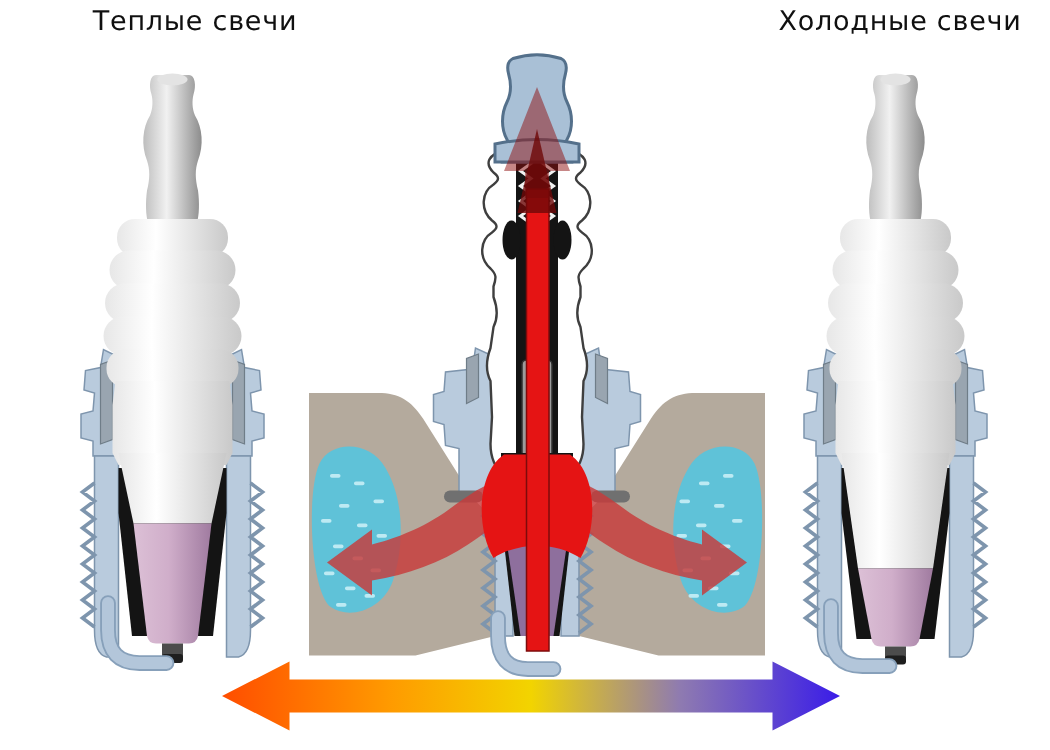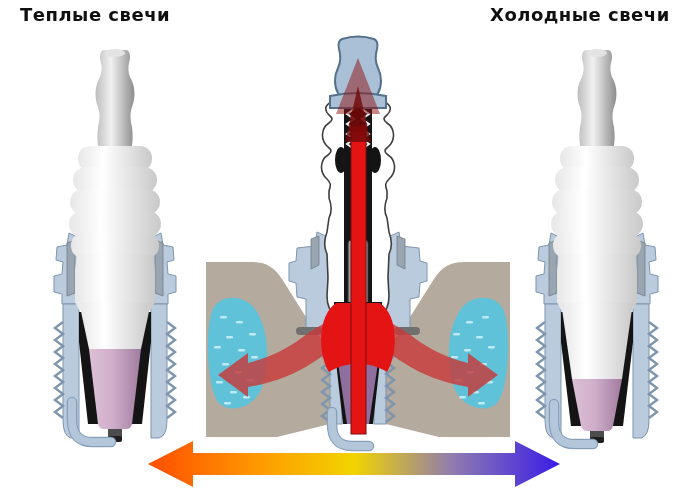--- a/index.html
+++ b/index.html
@@ -1,22 +1,22 @@
 <!DOCTYPE html>
 <html style="--heat-red: #e51414; --heat-wing: #c73a3a; --hot-end: #ff4d00; --mid-yellow: #f2d400; --cold-end: #3a1ce8; --shell-blue: #b9cbdd; --shell-blue-dark: #7e95ad; --terminal-blue: #a9c0d6; --head-tan: #b4aa9d; --coolant-cyan: #5fc2d8; --coolant-speckle: #bdeaf3; --insulator-white: #ffffff; --nose-pink: #c7a2c0; --nose-purple: #8e6f9d; --electrode-black: #141414;"><head>
 <meta charset="utf-8">
 <style>
   html,body{margin:0;padding:0;background:#ffffff;}
   .stage{
     position:relative;width:700px;height:500px;background:#ffffff;
     font-family:"DejaVu Sans","Liberation Sans",sans-serif;overflow:hidden;
   }
   .plug-label{
-    position:absolute;top:4px;width:220px;
-    font-size:18px;font-weight:bold;color:#101010;letter-spacing:0.5px;
+    position:absolute;top:4px;width:220px;text-align:center;
+    font-size:18px;font-weight:normal;color:#101010;letter-spacing:0.5px;
   }
   .label-hot{left:20px;}
   .label-cold{left:490px;}
   svg{position:absolute;left:0;top:0;}
   .fill-shell{fill:var(--shell-blue);stroke:var(--shell-blue-dark);stroke-width:1;}
   .fill-head{fill:var(--head-tan);}
   .fill-coolant{fill:var(--coolant-cyan);}
   .speckle{fill:var(--coolant-speckle);}
   .fill-nose-purple{fill:var(--nose-purple);}
   .fill-heat{fill:var(--heat-red);}

